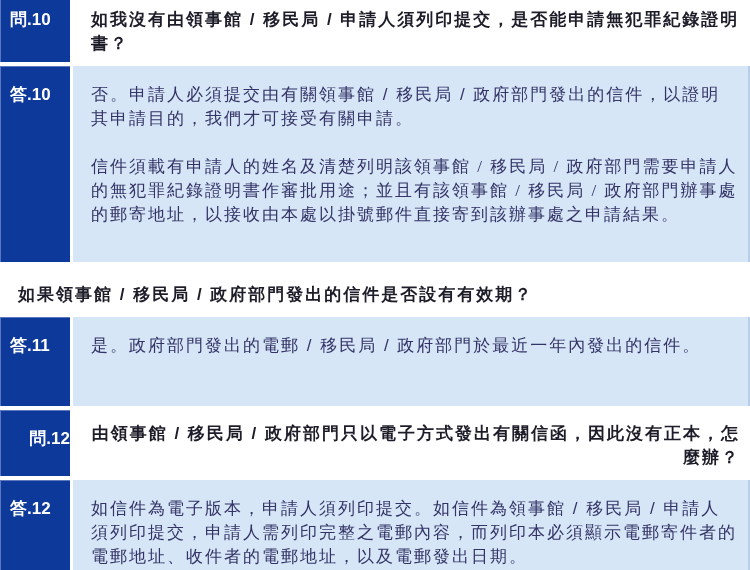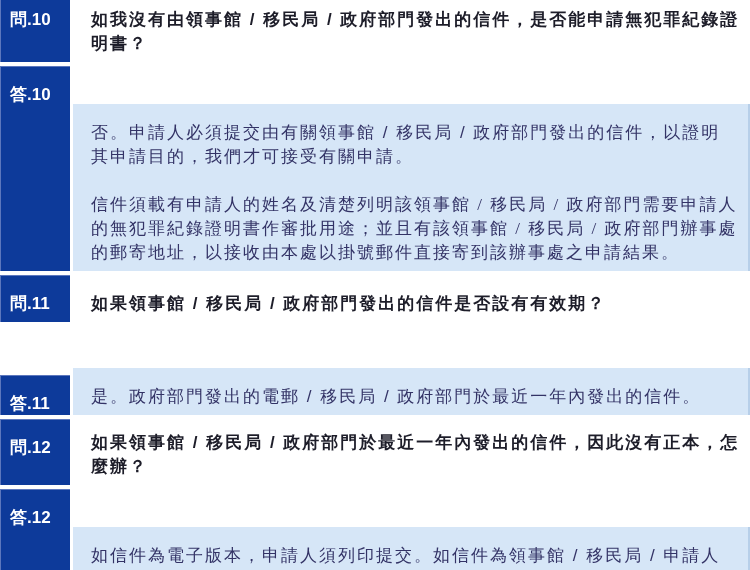--- a/index.html
+++ b/index.html
@@ -26,69 +26,67 @@
   }
   .row.question .content {
     background: #ffffff;
     color: var(--question-text, #1d1d29);
     font-weight: bold;
   }
   .row.answer .content {
     background: var(--answer-bg, #d6e6f7);
     color: var(--answer-text, #333366);
     border-right: 2px solid #b7cfe9;
-    margin-top: 38px;
   }
   .content p { margin: 0; }
   .content p + p { margin-top: 24px; font-family: Liberation Serif, serif; }
   .row-0 { min-height: 71px; }
   .row-1 { min-height: 196px; }
   .row-2 { min-height: 44px; }
-  .row-3 { min-height: 89px; align-items: flex-end; }
-  .row-4 { min-height: 60px; }
+  .row-3 { min-height: 89px; }
+  .row-4 { min-height: 60px; text-align: right; }
   .row-5 { min-height: 130px; }
   .row-4 .content { padding-top: 12px; }
 </style>
 </head>
 <body>
 
 <main class="faq">
   <section class="row question row-0">
     <div class="label">問.10</div>
     <div class="content">
-        <p>如我沒有由領事館 / 移民局 / 政府部門發出的信件，是否能申請無犯罪紀錄證明書？</p>
+        <p>如我沒有由領事館 / 移民局 / 申請人須列印提交，是否能申請無犯罪紀錄證明書？</p>
       </div>
   </section>
 
   <section class="row answer row-1">
     <div class="label">答.10</div>
     <div class="content">
         <p>否。申請人必須提交由有關領事館 / 移民局 / 政府部門發出的信件，以證明其申請目的，我們才可接受有關申請。</p>
         <p>信件須載有申請人的姓名及清楚列明該領事館 / 移民局 / 政府部門需要申請人的無犯罪紀錄證明書作審批用途；並且有該領事館 / 移民局 / 政府部門辦事處的郵寄地址，以接收由本處以掛號郵件直接寄到該辦事處之申請結果。</p>
       </div>
   </section>
 
   <section class="row question row-2">
-    <div class="label">問.11</div>
     <div class="content">
         <p>如果領事館 / 移民局 / 政府部門發出的信件是否設有有效期？</p>
       </div>
   </section>
 
   <section class="row answer row-3">
     <div class="label">答.11</div>
     <div class="content">
         <p>是。政府部門發出的電郵 / 移民局 / 政府部門於最近一年內發出的信件。</p>
       </div>
   </section>
 
   <section class="row question row-4">
     <div class="label">問.12</div>
     <div class="content">
-        <p>如果領事館 / 移民局 / 政府部門於最近一年內發出的信件，因此沒有正本，怎麼辦？</p>
+        <p>由領事館 / 移民局 / 政府部門只以電子方式發出有關信函，因此沒有正本，怎麼辦？</p>
       </div>
   </section>
 
   <section class="row answer row-5">
     <div class="label">答.12</div>
     <div class="content">
         <p>如信件為電子版本，申請人須列印提交。如信件為領事館 / 移民局 / 申請人須列印提交，申請人需列印完整之電郵內容，而列印本必須顯示電郵寄件者的電郵地址、收件者的電郵地址，以及電郵發出日期。</p>
       </div>
   </section>
 </main>

